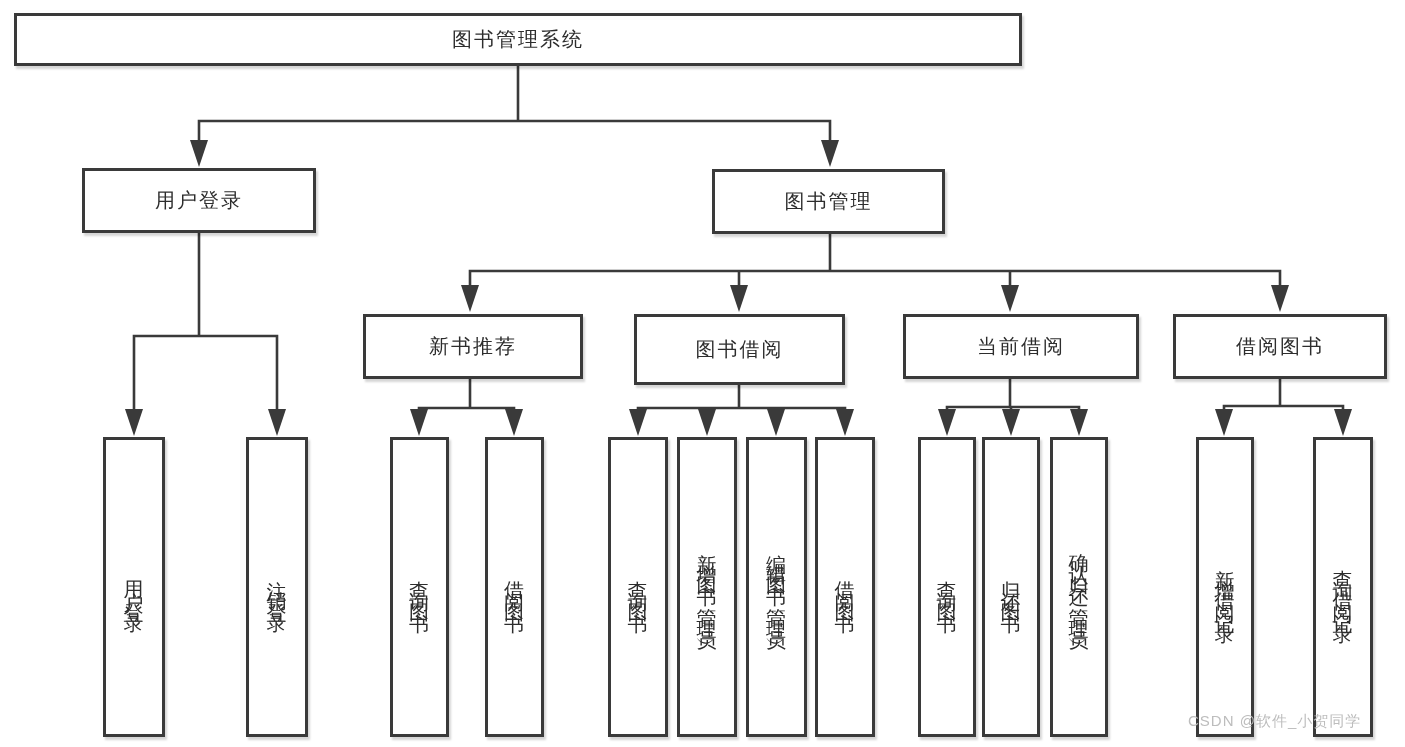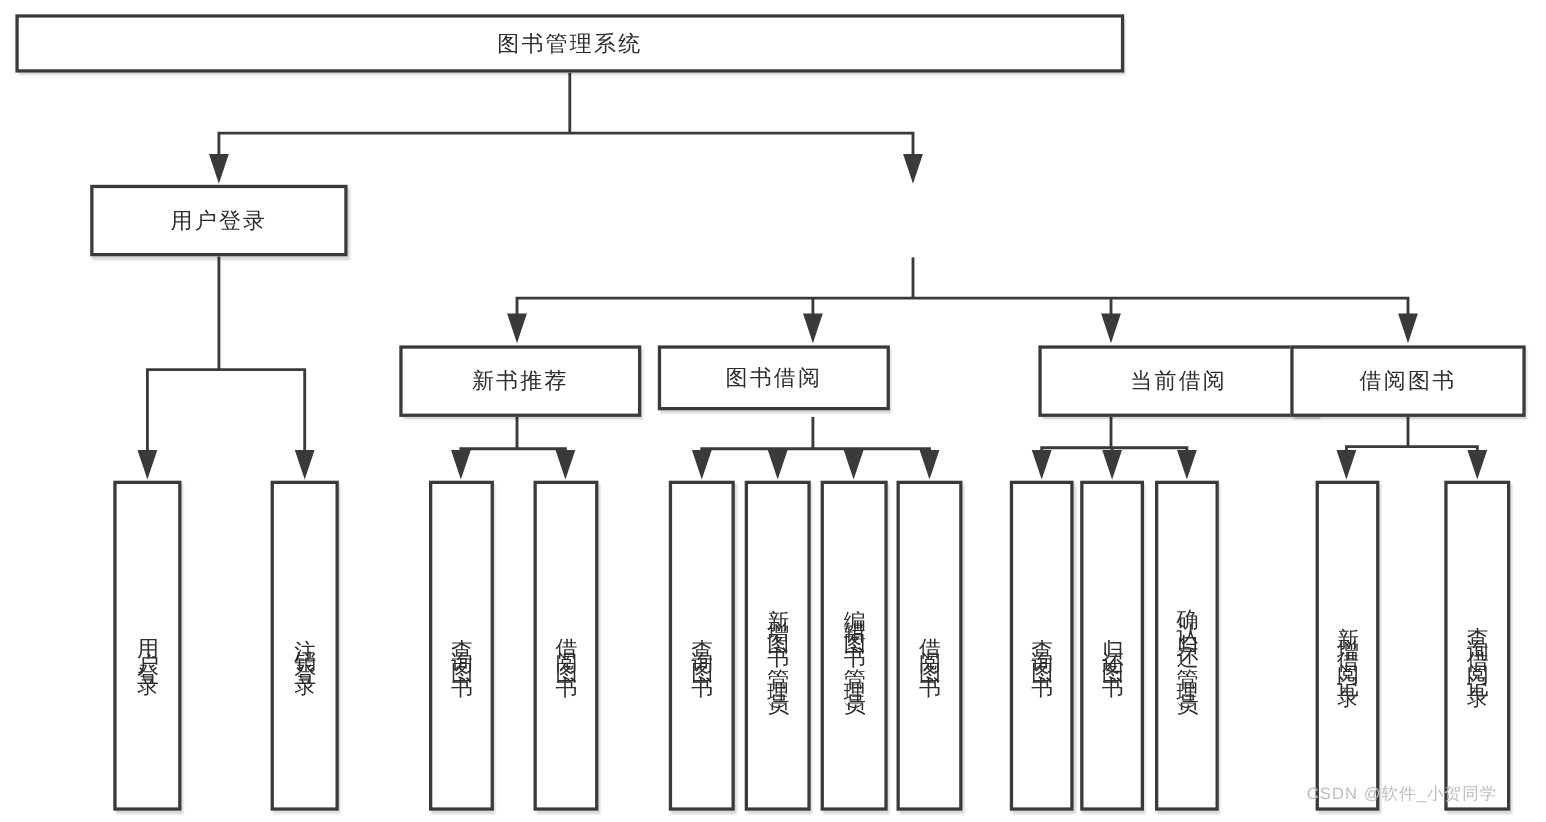--- a/index.html
+++ b/index.html
@@ -86,28 +86,31 @@
     </g>
   </svg>
 
   <div class="node h" style="left:14px;top:13px;width:1008px;height:53px">
     <span>图书管理系统</span>
   </div>
 
   <div class="node h" style="left:82px;top:168px;width:234px;height:65px">
     <span>用户登录</span>
   </div>
+  <div class="node h" style="left:712px;top:169px;width:233px;height:65px">
+    <span>图书管理</span>
+  </div>
 
   <div class="node h" style="left:363px;top:314px;width:220px;height:65px">
     <span>新书推荐</span>
   </div>
-  <div class="node h" style="left:598px;top:314px;width:211px;height:59px">
+  <div class="node h" style="left:634px;top:314px;width:211px;height:71px">
     <span>图书借阅</span>
   </div>
-  <div class="node h" style="left:944px;top:314px;width:255px;height:65px">
+  <div class="node h" style="left:903px;top:314px;width:236px;height:65px">
     <span>当前借阅</span>
   </div>
   <div class="node h" style="left:1173px;top:314px;width:214px;height:65px">
     <span>借阅图书</span>
   </div>
 
   <div class="node v" style="left:103px;top:437px;width:62px;height:300px">
     <span>用户登录</span>
   </div>
   <div class="node v" style="left:246px;top:437px;width:62px;height:300px">

